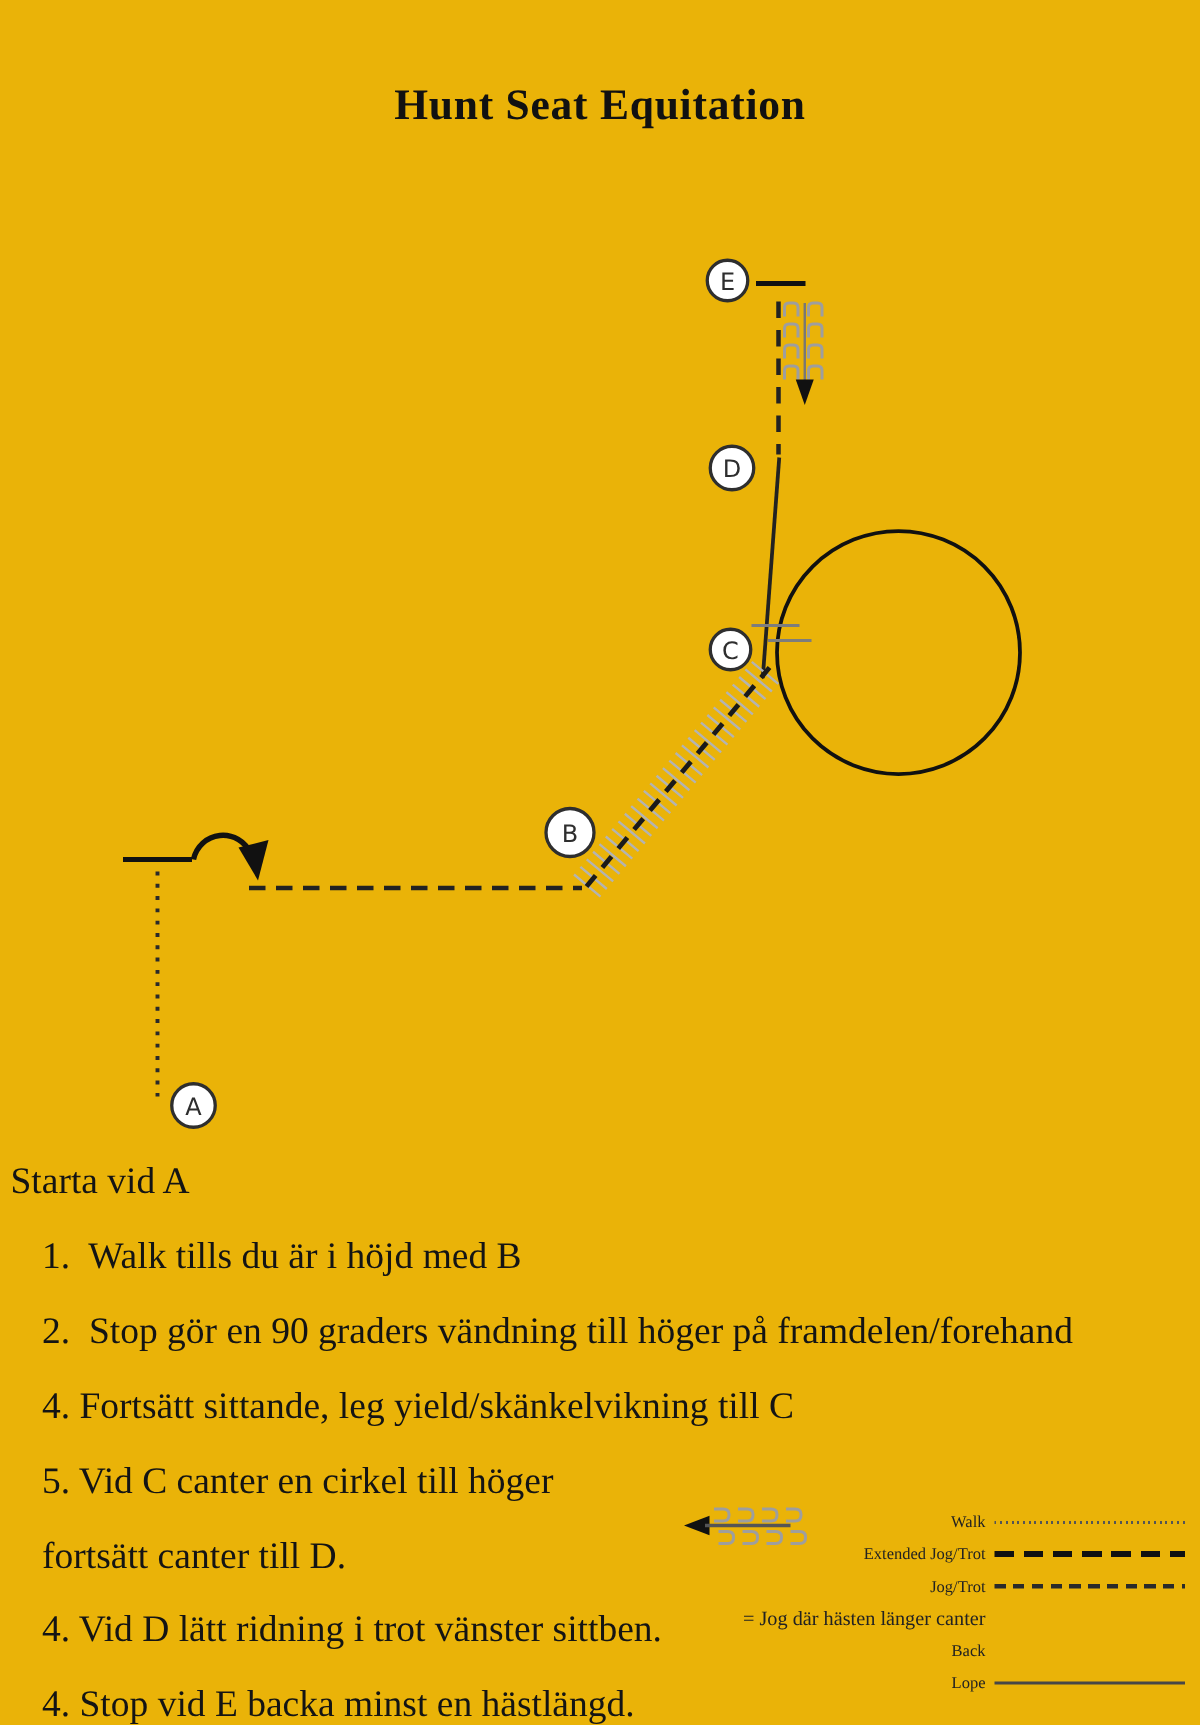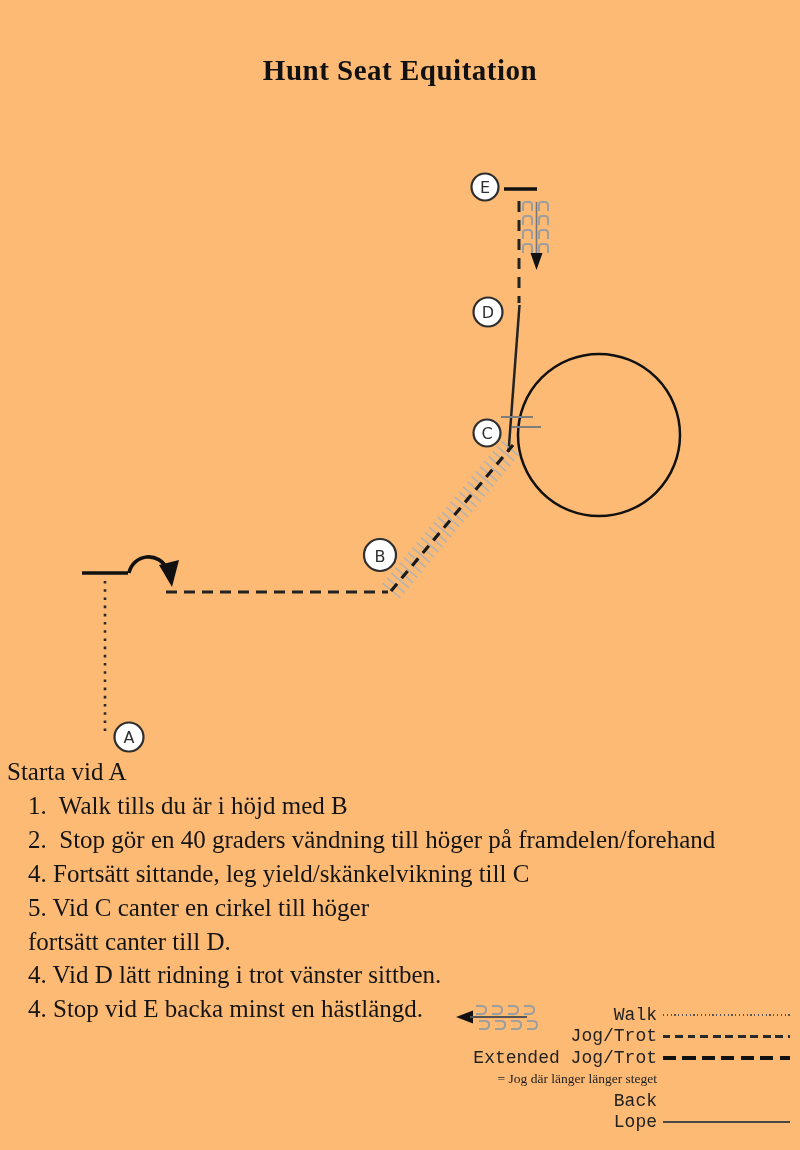--- a/index.html
+++ b/index.html
@@ -1,31 +1,31 @@
 <!DOCTYPE html>
 <html><head>
 <meta charset="utf-8">
 <style>
   html,body{margin:0;padding:0;background:#fff;}
-  .page{position:relative;width:800px;height:1150px;background:#fdba74;overflow:hidden;
+  .page{position:relative;width:800px;height:1150px;background:#eab308;overflow:hidden;
         font-family:"Liberation Serif",serif;color:#1a1a1a;}
   .title{position:absolute;top:54px;left:0;width:800px;text-align:center;
          font-size:29px;font-weight:bold;letter-spacing:0.5px;color:#111;}
   svg{position:absolute;left:0;top:0;}
   .marker-circle{fill:#fff;stroke:#2e2e2e;stroke-width:2.2;}
   .marker-letter{font-family:"DejaVu Sans","Liberation Sans",sans-serif;font-size:16px;
                  fill:#2e2e2e;text-anchor:middle;}
   .hoof{stroke:#9e9e9e;stroke-width:2;fill:none;}
   .instructions{position:absolute;left:7px;top:755px;width:780px;
                 font-size:25px;line-height:33.9px;color:#141414;}
-  .instructions .line{white-space:pre;}
+  .instructions .line{white-space:pre;margin-top:16px;}
   .instructions .step{padding-left:21px;}
   .legend{position:absolute;top:1004px;right:10px;width:335px;}
   .lg-row{display:flex;justify-content:flex-end;align-items:center;height:21.5px;}
-  .lg-label{font-size:18px;color:#222;margin-right:6px;white-space:nowrap;font-family:Liberation Mono, monospace;}
+  .lg-label{font-size:11px;color:#222;margin-right:6px;white-space:nowrap;}
   .lg-note{font-size:13.5px;color:#222;text-align:right;white-space:nowrap;}
   .lg-sample{width:127px;flex:0 0 127px;}
   .lg-spacer{width:133px;flex:0 0 133px;}
   .sample-walk{height:2px;background:repeating-linear-gradient(90deg,#555 0 1.3px,transparent 1.3px 3.8px);}
   .sample-jog{height:2.6px;background:repeating-linear-gradient(90deg,#2a2a2a 0 7.5px,transparent 7.5px 12.5px);}
   .sample-ext{height:3.8px;background:repeating-linear-gradient(90deg,#111 0 13px,transparent 13px 19.5px);}
   .sample-lope{height:2.2px;background:#474747;}
 </style>
 </head>
 <body>
@@ -98,43 +98,43 @@
     </g>
     <g>
       <circle class="marker-circle" cx="129" cy="737" r="14.5"></circle>
       <text class="marker-letter" x="129" y="743">A</text>
     </g>
   </svg>
 
   <div class="instructions">
     <div class="line">Starta vid A</div>
     <div class="line step">1.  Walk tills du är i höjd med B</div>
-    <div class="line step">2.  Stop gör en 40 graders vändning till höger på framdelen/forehand</div>
+    <div class="line step">2.  Stop gör en 90 graders vändning till höger på framdelen/forehand</div>
     <div class="line step">4. Fortsätt sittande, leg yield/skänkelvikning till C</div>
     <div class="line step">5. Vid C canter en cirkel till höger</div>
     <div class="line step">fortsätt canter till D.</div>
     <div class="line step">4. Vid D lätt ridning i trot vänster sittben.</div>
     <div class="line step">4. Stop vid E backa minst en hästlängd.</div>
   </div>
 
   <div class="legend">
     <div class="lg-row">
       <span class="lg-label">Walk</span>
       <span class="lg-sample sample-walk"></span>
     </div>
     <div class="lg-row">
+      <span class="lg-label">Extended Jog/Trot</span>
+      <span class="lg-sample sample-ext"></span>
+    </div>
+    <div class="lg-row">
       <span class="lg-label">Jog/Trot</span>
       <span class="lg-sample sample-jog"></span>
     </div>
     <div class="lg-row">
-      <span class="lg-label">Extended Jog/Trot</span>
-      <span class="lg-sample sample-ext"></span>
-    </div>
-    <div class="lg-row">
-      <span class="lg-note">= Jog där länger länger steget</span>
+      <span class="lg-note">= Jog där hästen länger canter</span>
       <span class="lg-spacer"></span>
     </div>
     <div class="lg-row">
       <span class="lg-label">Back</span>
       <span class="lg-sample">
         <svg width="127" height="26" viewBox="0 0 127 26">
           <polygon points="1,13 18,6.5 18,19.5" fill="#111"></polygon>
           <line x1="15" y1="13" x2="72" y2="13" stroke="#555" stroke-width="2.2"></line>
           <use href="#hoofL" x="20" y="1" class="hoof"></use>
           <use href="#hoofL" x="36" y="1" class="hoof"></use>

